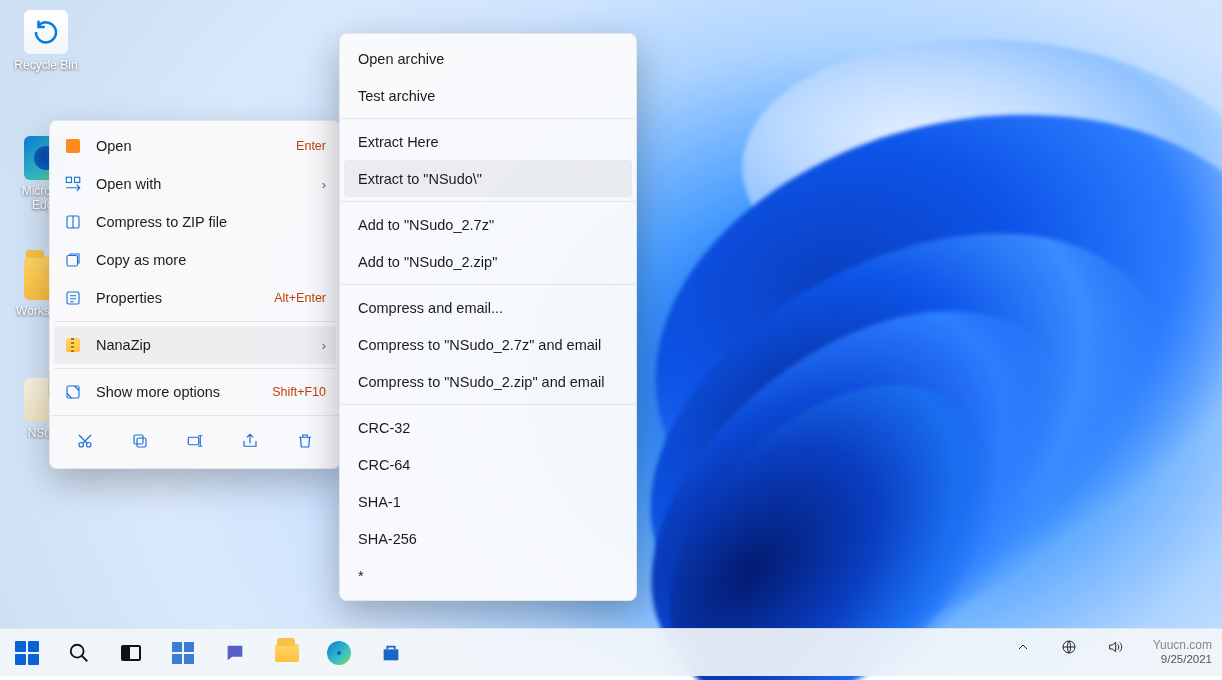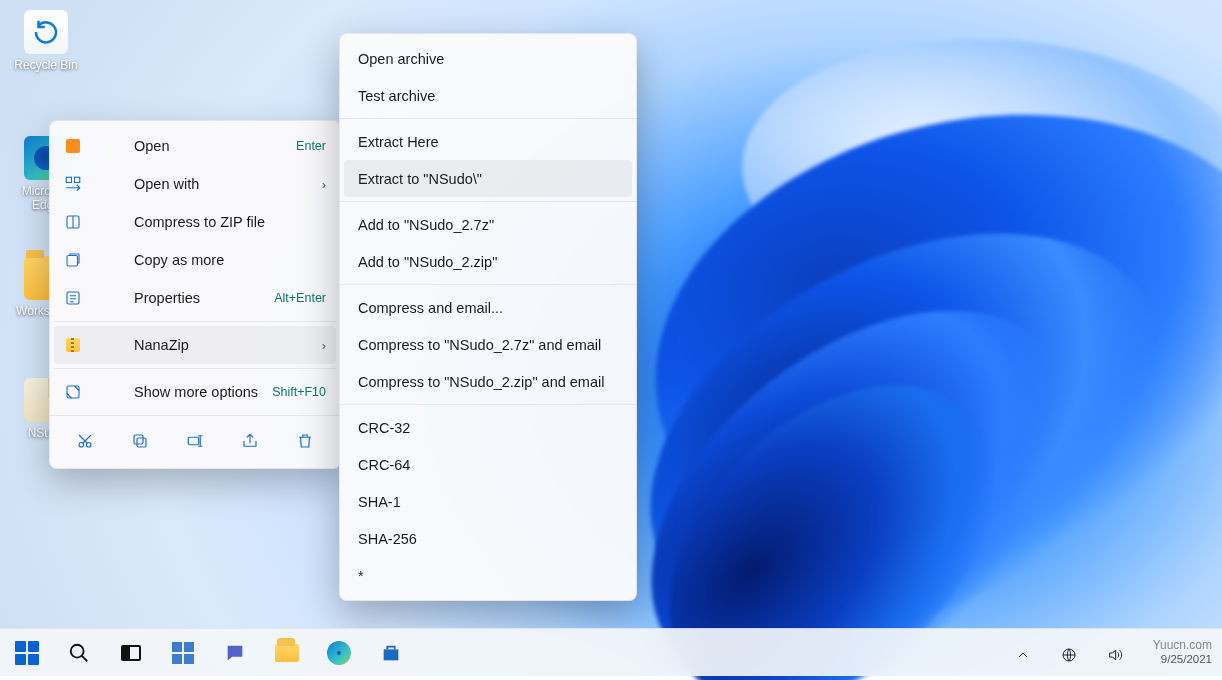--- a/index.html
+++ b/index.html
@@ -63,22 +63,22 @@
     color: #1b1b1b;
   }
   .ctx-row {
     display: flex; align-items: center;
     height: 38px; padding: 0 14px;
     gap: 14px;
     cursor: default;
   }
   .ctx-row.highlight { background: rgba(0,0,0,.045); border-radius:4px; margin: 0 4px; padding: 0 10px; justify-content: flex-end; }
   .ctx-row .mi { width: 18px; height: 18px; flex: 0 0 18px; display:flex; align-items:center; justify-content:center; }
-  .ctx-row .lab { flex: 1; margin-left: 38px; }
-  .ctx-row .sc { color: #0f766e; font-size: 12.5px; }
+  .ctx-row .lab { flex: 1; }
+  .ctx-row .sc { color: #c2410c; font-size: 12.5px; }
   .ctx-row .chev { color: #6a6a6a; font-size: 13px; }
   .ctx-sep { height: 1px; background: rgba(0,0,0,.08); margin: 4px 4px; }
   .ctx-toolbar {
     display:flex; justify-content: space-around; align-items:center;
     padding: 10px 8px 6px; border-top: 1px solid rgba(0,0,0,.08); margin-top: 4px;
   }
   .ctx-toolbar .tb { width: 34px; height: 30px; border-radius:4px; display:flex; align-items:center; justify-content:center; color:#333; cursor:pointer; }
   .ctx-toolbar svg{width:18px;height:18px;stroke:#1b6fd6;stroke-width:1.6;fill:none;}
 
   
@@ -106,21 +106,21 @@
     position: absolute; left:0; right:0; bottom:0; height: 48px;
     background: rgba(243,246,250,.92);
     backdrop-filter: blur(16px);
     border-top: 1px solid rgba(0,0,0,.06);
     display:flex; align-items:center;
   }
   .tb-left { position:absolute; left: 14px; display:flex; gap: 26px; align-items:center; }
   .tb-left .tbi { width: 26px; height: 26px; border-radius:4px; display:flex; align-items:center; justify-content:center; cursor:pointer; font-size:18px; }
   .winlogo{display:grid;grid-template:repeat(2,11px)/repeat(2,11px);gap:2px;}
   .winlogo span{background:#0a63d6;border-radius:1px;}
-  .tb-right { position:absolute; right: 10px; display:flex; align-items:flex-end; gap: 30px; font-size:12px; color:#222; }
+  .tb-right { position:absolute; right: 10px; display:flex; align-items:flex-start; gap: 30px; font-size:12px; color:#222; }
   .tb-right .clock{ text-align:right; line-height:1.15; font-size:11.5px; color:#555; }
   .tb-right .watermark{ color:#888; font-size:12px; }
   .tb-right svg{width:16px;height:16px;stroke:#222;stroke-width:1.5;fill:none;}
 
   
   .mi svg{width:18px;height:18px;stroke:#1b6fd6;stroke-width:1.5;fill:none;}
   .mi-app{width:14px;height:14px;background:#ff8c1a;border-radius:2px;display:inline-block;}
   .mi-zip{width:14px;height:14px;background:linear-gradient(#ffd667,#ffbf3f);border-radius:2px;display:inline-block;position:relative;}
   .mi-zip::after{content:"";position:absolute;left:5px;top:0;width:3px;height:14px;background:repeating-linear-gradient(#aa7a00 0 2px,#ffd667 2px 4px);}
 </style>

